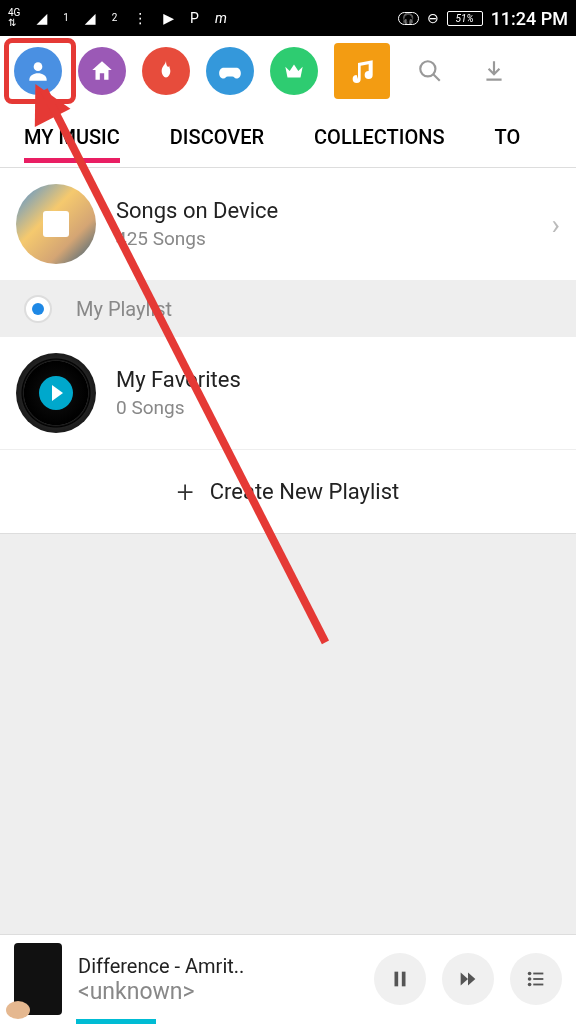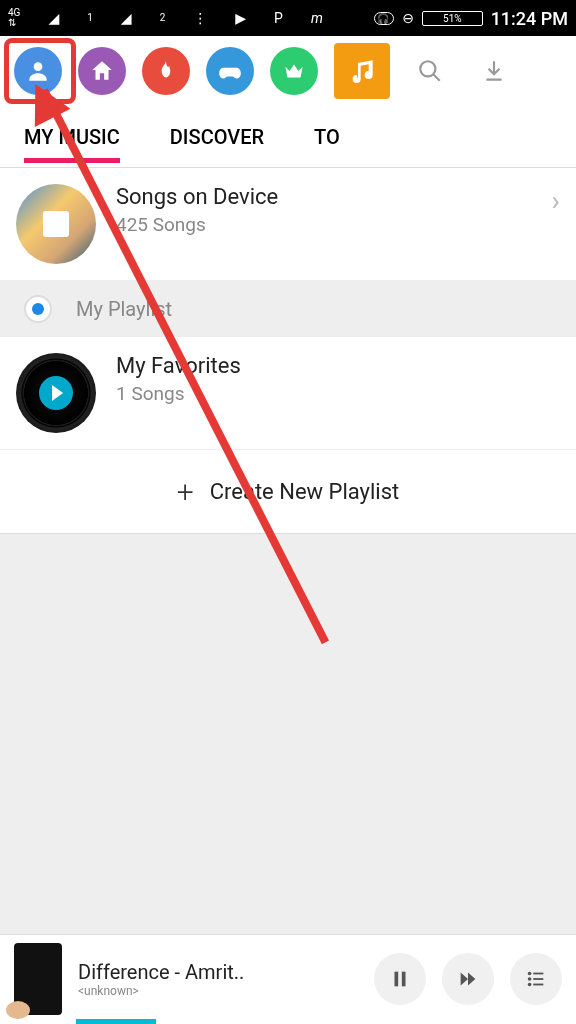--- a/index.html
+++ b/index.html
@@ -1,41 +1,41 @@
 <!DOCTYPE html>
 <html><head>
 <meta charset="utf-8">
 <style>
 * { margin: 0; padding: 0; box-sizing: border-box; font-family: -apple-system, Roboto, Arial, sans-serif; }
 body { width: 576px; height: 1024px; background: #eee; overflow: hidden; position: relative; }
 .status-bar { height: 36px; background: #000; color: #fff; display: flex; align-items: center; justify-content: space-between; padding: 0 8px; font-size: 14px; }
-.status-left { display: flex; align-items: center; gap: 28px; }
+.status-left { display: flex; align-items: center; gap: 16px; }
 .status-right { display: flex; align-items: center; gap: 8px; }
 .sig { font-size: 10px; line-height: 1; }
-.battery { border: 1px solid #fff; border-radius: 2px; font-size: 10px; padding: 1px 20px; }
+.battery { border: 1px solid #fff; border-radius: 2px; font-size: 10px; padding: 1px 8px; font-style: italic; }
 .time { font-size: 18px; font-weight: 500; }
 .top-icons { height: 70px; background: #fff; display: flex; align-items: center; padding: 0 6px; }
 .icon-btn { width: 48px; height: 48px; border-radius: 50%; display: flex; align-items: center; justify-content: center; margin: 0 8px; }
 .icon-profile { background: #4a90e2; }
 .icon-home { background: #9b59b6; }
 .icon-fire { background: #e74c3c; }
 .icon-game { background: #3498db; }
 .icon-crown { background: #2ecc71; }
 .icon-music { background: #f39c12; border-radius: 4px; width: 56px; height: 56px; }
 .icon-plain { color: #999; }
 .icon-btn svg { width: 26px; height: 26px; fill: #fff; }
 .icon-plain svg { fill: #999; }
 .icon-music svg { width: 32px; height: 32px; }
 .highlight-box { position: absolute; top: 38px; left: 4px; width: 72px; height: 66px; border: 5px solid #e53935; border-radius: 8px; pointer-events: none; z-index: 100; }
 .tabs { height: 62px; background: #fff; display: flex; align-items: center; padding: 0 24px; gap: 50px; border-bottom: 1px solid #ddd; overflow: hidden; }
 .tab { font-size: 20px; font-weight: 500; color: #000000; white-space: nowrap; position: relative; }
 .tab.active { color: #000; }
 .tab-underline { position: absolute; bottom: -14px; left: 0; right: 0; height: 5px; background: #e91e63; }
 .list { background: #eee; }
-.list-item { background: #fff; display: flex; padding: 16px; border-bottom: 1px solid #eee; min-height: 100px; }
+.list-item { background: #fff; display: flex; align-items: center; padding: 16px; border-bottom: 1px solid #eee; min-height: 100px; }
 .thumb { width: 80px; height: 80px; border-radius: 50%; margin-right: 20px; flex-shrink: 0; }
 .thumb-device { background: linear-gradient(135deg, #4a90d9 0%, #f5c96e 40%, #d4a574 70%, #2c5a7a 100%); position: relative; }
 .thumb-device::after { content: ""; position: absolute; top: 50%; left: 50%; transform: translate(-50%, -50%); width: 26px; height: 26px; background: #fff; border-radius: 3px; }
 .thumb-record { background: radial-gradient(circle, #111 0%, #000 56%, #222 57%, #000 60%, #222 62%, #000 100%); display: flex; align-items: center; justify-content: center; }
 .thumb-record::after { content: ""; width: 34px; height: 34px; background: #00a8cc; border-radius: 50%; display: flex; align-items: center; justify-content: center; }
 .play-triangle { position: absolute; width: 0; height: 0; border-left: 11px solid #fff; border-top: 8px solid transparent; border-bottom: 8px solid transparent; margin-left: 3px; }
 .item-text { flex: 1; }
 .item-title { font-size: 22px; color: #222; margin-bottom: 4px; }
 .item-sub { font-size: 19px; color: #888; }
 .chevron { color: #bbb; font-size: 28px; }
@@ -44,21 +44,21 @@
 .radio-dot::after { content: ""; width: 12px; height: 12px; background: #1e88e5; border-radius: 50%; }
 .playlist-label { font-size: 20px; color: #888; }
 .create-row { background: #fff; padding: 24px; display: flex; align-items: center; justify-content: center; gap: 16px; border-bottom: 1px solid #ddd; margin-bottom: 4px; }
 .plus { font-size: 30px; color: #333; font-weight: 300; }
 .create-text { font-size: 22px; color: #222; }
 .now-playing { position: absolute; bottom: 0; left: 0; right: 0; height: 90px; background: #fff; display: flex; align-items: center; padding: 6px 14px 7px; border-top: 1px solid #ddd; }
 .np-art { width: 48px; height: 72px; background: #111; border-radius: 4px; margin-right: 16px; position: relative; }
 .np-hand { position: absolute; bottom: -4px; left: -8px; width: 24px; height: 18px; background: #e5b890; border-radius: 50%; }
 .np-text { flex: 1; }
 .np-title { font-size: 20px; color: #222; }
-.np-artist { font-size: 12px; color: #888; }
+.np-artist { font-size: 23px; color: #888; }
 .np-controls { display: flex; gap: 16px; }
 .ctrl { width: 52px; height: 52px; border-radius: 50%; background: #f0f0f0; display: flex; align-items: center; justify-content: center; }
 .arrow-line { position: absolute; top: 90px; left: 40px; width: 8px; height: 620px; background: #e53935; transform-origin: top center; transform: rotate(-27deg); z-index: 99; pointer-events: none; }
 .arrow-head { position: absolute; top: 82px; left: 24px; width: 0; height: 0; border-left: 20px solid transparent; border-right: 20px solid transparent; border-bottom: 38px solid #e53935; transform: rotate(-27deg); z-index: 99; pointer-events: none; }
 .progress-bar { position: absolute; bottom: 0; left: 76px; width: 80px; height: 5px; background: #00bcd4; }
 </style>
 </head>
 <body>
 
 <div class="status-bar">
@@ -129,20 +129,21 @@
 <div class="highlight-box"></div>
 <div class="arrow-head"></div>
 <div class="arrow-line"></div>
 
 <div class="tabs">
   <div class="tab active">
     <span>MY MUSIC</span>
     <div class="tab-underline"></div>
   </div>
   <div class="tab">DISCOVER</div>
+  <div class="tab">COLLECTIONS</div>
   <div class="tab">TO</div>
 </div>
 
 <div class="list">
   <div class="list-item">
     <div class="thumb thumb-device"></div>
     <div class="item-text">
       <div class="item-title">Songs on Device</div>
       <div class="item-sub">425 Songs</div>
     </div>
@@ -153,21 +154,21 @@
     <div class="radio-dot"></div>
     <div class="playlist-label">My Playlist</div>
   </div>
 
   <div class="list-item">
     <div class="thumb thumb-record" style="position:relative">
         <div class="play-triangle"></div>
       </div>
     <div class="item-text">
       <div class="item-title">My Favorites</div>
-      <div class="item-sub">1 Songs</div>
+      <div class="item-sub">0 Songs</div>
     </div>
   </div>
 
   <div class="create-row">
     <span class="plus">+</span>
     <span class="create-text">Create New Playlist</span>
   </div>
 </div>
 
 <div class="now-playing">

